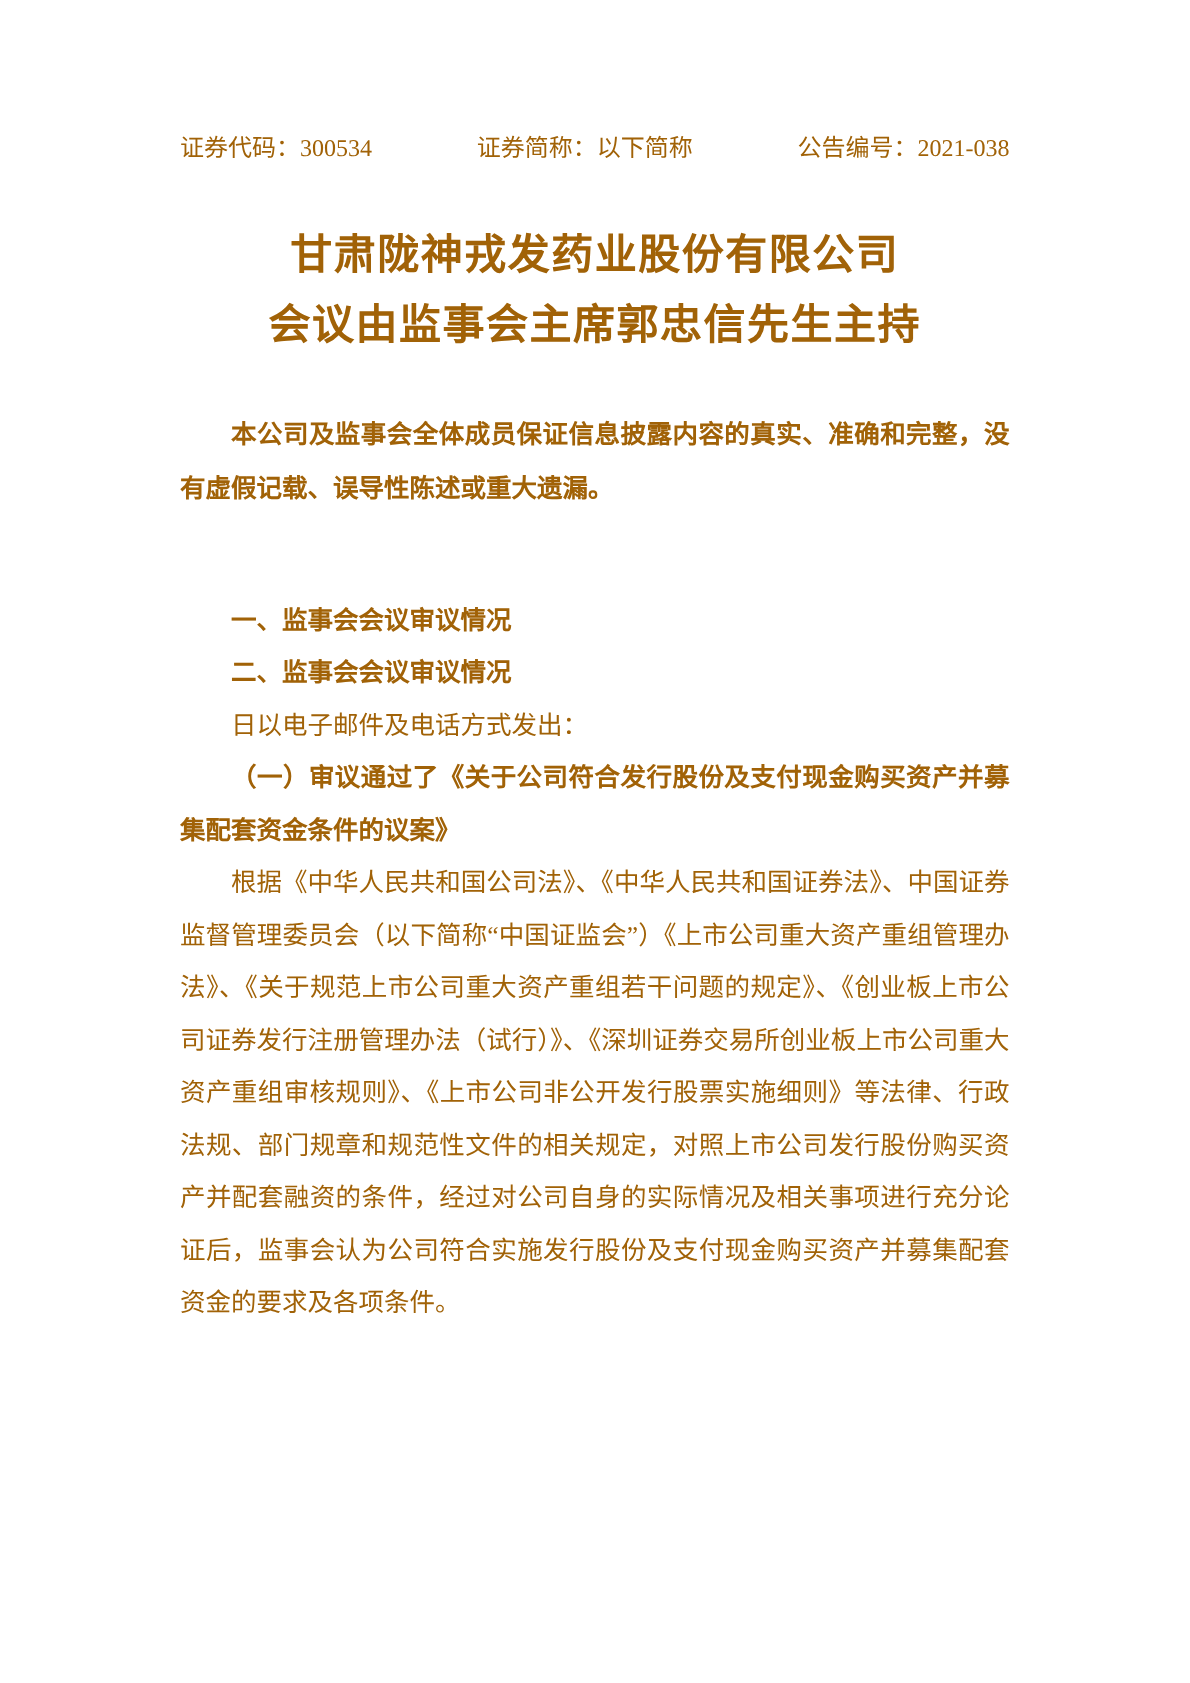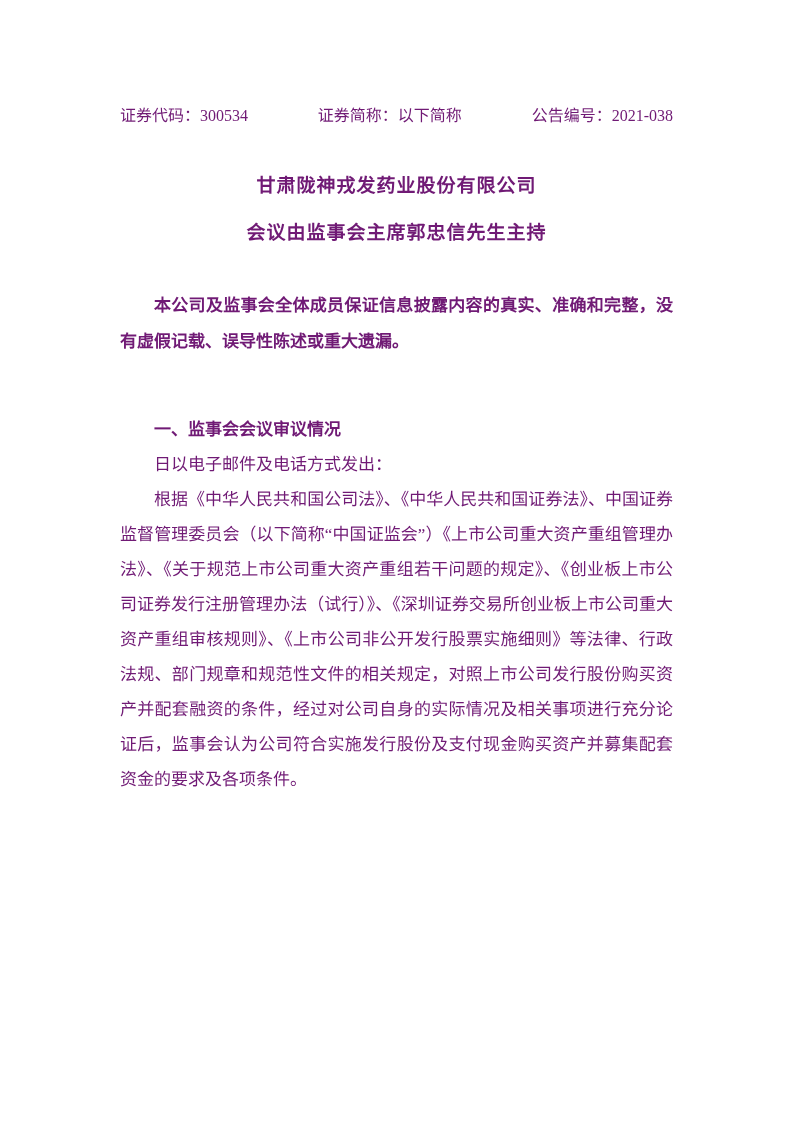--- a/index.html
+++ b/index.html
@@ -4,42 +4,42 @@
 <style>
   html, body {
     margin: 0;
     padding: 0;
     background: #ffffff;
   }
   .page {
     position: relative;
     width: 793px;
     height: 942px;
-    margin: 16px auto;
+    margin: 0 auto;
     background: #ffffff;
     box-sizing: border-box;
     padding: 88px 120px 0 120px;
     overflow: hidden;
     font-family: "Liberation Serif", "DejaVu Serif", serif;
-    color: #701a75;
+    color: #a16207;
   }
   .doc-header {
     display: flex;
     justify-content: space-between;
     align-items: baseline;
     font-size: 16px;
     line-height: 24px;
     white-space: nowrap;
   }
   .doc-title {
     margin: 34px 0 0 0;
     text-align: center;
     font-family: "Liberation Sans", "DejaVu Sans", sans-serif;
     font-weight: bold;
-    font-size: 19px;
+    font-size: 28px;
     line-height: 47px;
   }
   .doc-title .title-line {
     display: block;
     letter-spacing: 1px;
   }
   .body-text {
     margin-top: 32px;
     font-size: 17px;
     line-height: 35px;
@@ -76,21 +76,23 @@
     <span class="title-line">会议由监事会主席郭忠信先生主持</span>
   </h1>
 
   <div class="body-text">
 
     <p class="para disclaimer">本公司及监事会全体成员保证信息披露内容的真实、准确和完整，没有虚假记载、误导性陈述或重大遗漏。</p>
 
     <p class="para sec-heading">一、监事会会议审议情况</p>
 
 
+    <p class="para sec-heading">二、监事会会议审议情况</p>
 
     <p class="para">日以电子邮件及电话方式发出：</p>
 
+    <p class="para sec-heading">（一）审议通过了《关于公司符合发行股份及支付现金购买资产并募集配套资金条件的议案》</p>
 
     <p class="para">根据《中华人民共和国公司法》、《中华人民共和国证券法》、中国证券监督管理委员会（以下简称“中国证监会”）《上市公司重大资产重组管理办法》、《关于规范上市公司重大资产重组若干问题的规定》、《创业板上市公司证券发行注册管理办法（试行）》、《深圳证券交易所创业板上市公司重大资产重组审核规则》、《上市公司非公开发行股票实施细则》等法律、行政法规、部门规章和规范性文件的相关规定，对照上市公司发行股份购买资产并配套融资的条件，经过对公司自身的实际情况及相关事项进行充分论证后，监事会认为公司符合实施发行股份及支付现金购买资产并募集配套资金的要求及各项条件。</p>
 
   </div>
 
 </div>
 
 </body></html>

